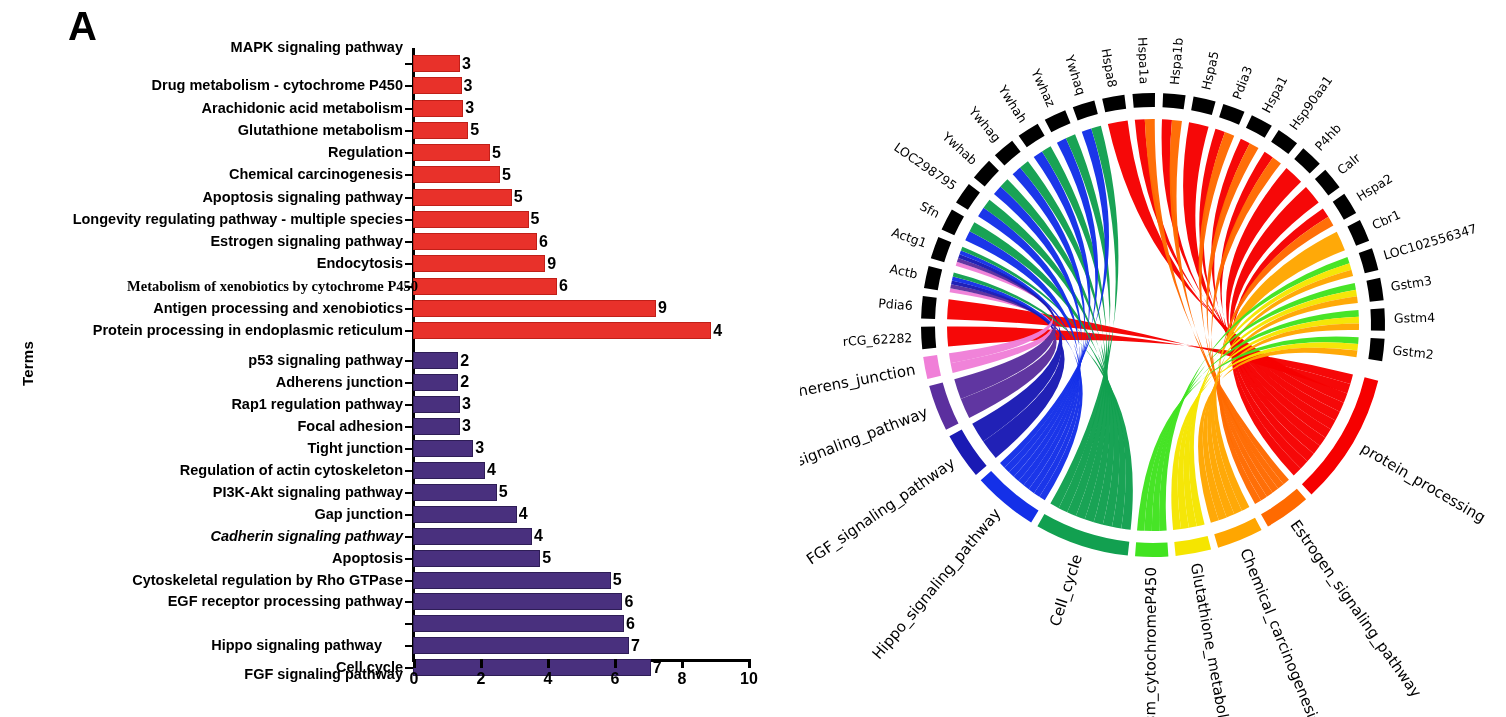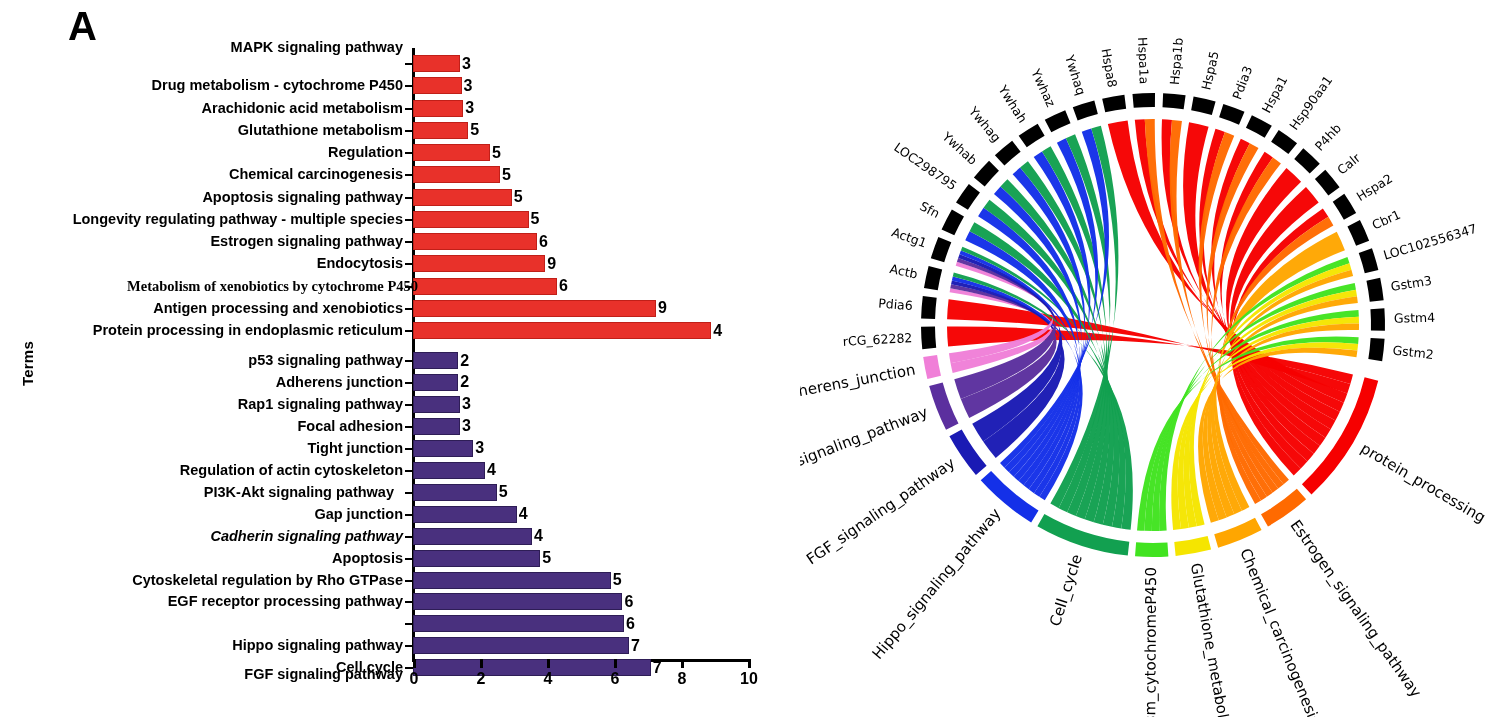--- a/index.html
+++ b/index.html
@@ -206,43 +206,43 @@
     <div class="term-label" style="top: 278.5px; right: 382px; font-family: Liberation Serif, serif;">Metabolism of xenobiotics by cytochrome P450</div>
     <div class="tick-mark" style="top: 307.75px;"></div>
     <div class="term-label" style="top: 300.75px; right: 397px;">Antigen processing and xenobiotics</div>
     <div class="tick-mark" style="top: 330px;"></div>
     <div class="term-label" style="top: 323px; right: 397px;">Protein processing in endoplasmic reticulum</div>
     <div class="tick-mark" style="top: 360px;"></div>
     <div class="term-label" style="top: 353px; right: 397px;">p53 signaling pathway</div>
     <div class="tick-mark" style="top: 381.95px;"></div>
     <div class="term-label" style="top: 374.95px; right: 397px;">Adherens junction</div>
     <div class="tick-mark" style="top: 403.9px;"></div>
-    <div class="term-label" style="top: 396.9px; right: 397px;">Rap1 signaling pathway</div>
+    <div class="term-label" style="top: 396.9px; right: 397px;">Rap1 regulation pathway</div>
     <div class="tick-mark" style="top: 425.85px;"></div>
     <div class="term-label" style="top: 418.85px; right: 397px;">Focal adhesion</div>
     <div class="tick-mark" style="top: 447.8px;"></div>
     <div class="term-label" style="top: 440.8px; right: 397px;">Tight junction</div>
     <div class="tick-mark" style="top: 469.75px;"></div>
     <div class="term-label" style="top: 462.75px; right: 397px;">Regulation of actin cytoskeleton</div>
     <div class="tick-mark" style="top: 491.7px;"></div>
-    <div class="term-label" style="top: 484.7px; right: 406px;">PI3K-Akt signaling pathway</div>
+    <div class="term-label" style="top: 484.7px; right: 397px;">PI3K-Akt signaling pathway</div>
     <div class="tick-mark" style="top: 513.65px;"></div>
     <div class="term-label" style="top: 506.65px; right: 397px;">Gap junction</div>
     <div class="tick-mark" style="top: 535.6px;"></div>
     <div class="term-label" style="top: 528.6px; right: 397px; font-style: italic;">Cadherin signaling pathway</div>
     <div class="tick-mark" style="top: 557.55px;"></div>
     <div class="term-label" style="top: 550.55px; right: 397px;">Apoptosis</div>
     <div class="tick-mark" style="top: 579.5px;"></div>
     <div class="term-label" style="top: 572.5px; right: 397px;">Cytoskeletal regulation by Rho GTPase</div>
     <div class="tick-mark" style="top: 601.45px;"></div>
     <div class="term-label" style="top: 594.45px; right: 397px;">EGF receptor processing pathway</div>
     <div class="tick-mark" style="top: 623.4px;"></div>
     <div class="term-label" style="top: 653px; right: 397px; margin-top: 14px;">FGF signaling pathway</div>
     <div class="tick-mark" style="top: 645.35px;"></div>
-    <div class="term-label" style="top: 638.35px; right: 397px;">Hippo signaling pathway</div>
+    <div class="term-label" style="top: 638.35px; right: 418px;">Hippo signaling pathway</div>
     <div class="tick-mark" style="top: 667.3px;"></div>
     <div class="term-label" style="top: 660.3px; right: 397px;">Cell cycle</div>
   </div>
 
 <div id="panel-b">
 
   <svg id="chord-svg" width="706" height="717">
       <g>
         <path d="M122.27092027456058,349.2506034780955 A232,232 0 0 1 121.00632483827951,326.7130922211371 L135.00594316700403,326.6097159664133 A218,218 0 0 0 136.1942268097164,347.7872049923484 Z" fill="#000000"></path>
         <text x="112.37848992886313" y="338.5014403337488" class="seg-label" text-anchor="end" dominant-baseline="middle" transform="rotate(-3.211538461538453,112.37848992886313,338.5014403337488)">rCG_62282</text>

